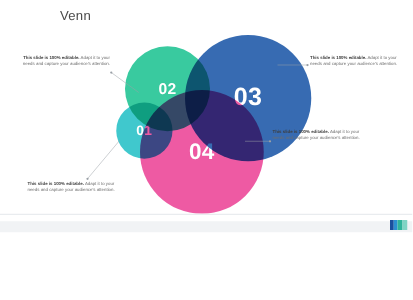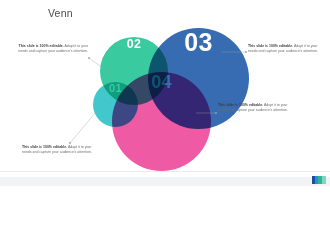--- a/index.html
+++ b/index.html
@@ -30,20 +30,21 @@
   
   #venn{
     position:absolute;
     left:0;top:25px;
     width:330px;height:140px;
   }
   .circle{
     position:absolute;
     border-radius:50%;
     display:flex;
+    align-items:center;
     justify-content:center;
     color:#ffffff;
     font-weight:bold;
     mix-blend-mode:multiply;
   }
   .circle .num{
     mix-blend-mode:normal;
     color:#ffffff;
     font-weight:bold;
     letter-spacing:.3px;
@@ -68,21 +69,21 @@
   }
   #c2 .num{font-size:12.5px;}
 
   
   #c3{
     left:148px;top:3px;
     width:101px;height:101px;
     background:#2a62ad;
     opacity:.94;
   }
-  #c3 .num{font-size:25px;}
+  #c3 .num{font-size:20px;}
 
   
   #c4{
     left:112px;top:47px;
     width:99px;height:99px;
     background:#ec4899;
     opacity:.9;
   }
   #c4 .num{font-size:18px;}
 

